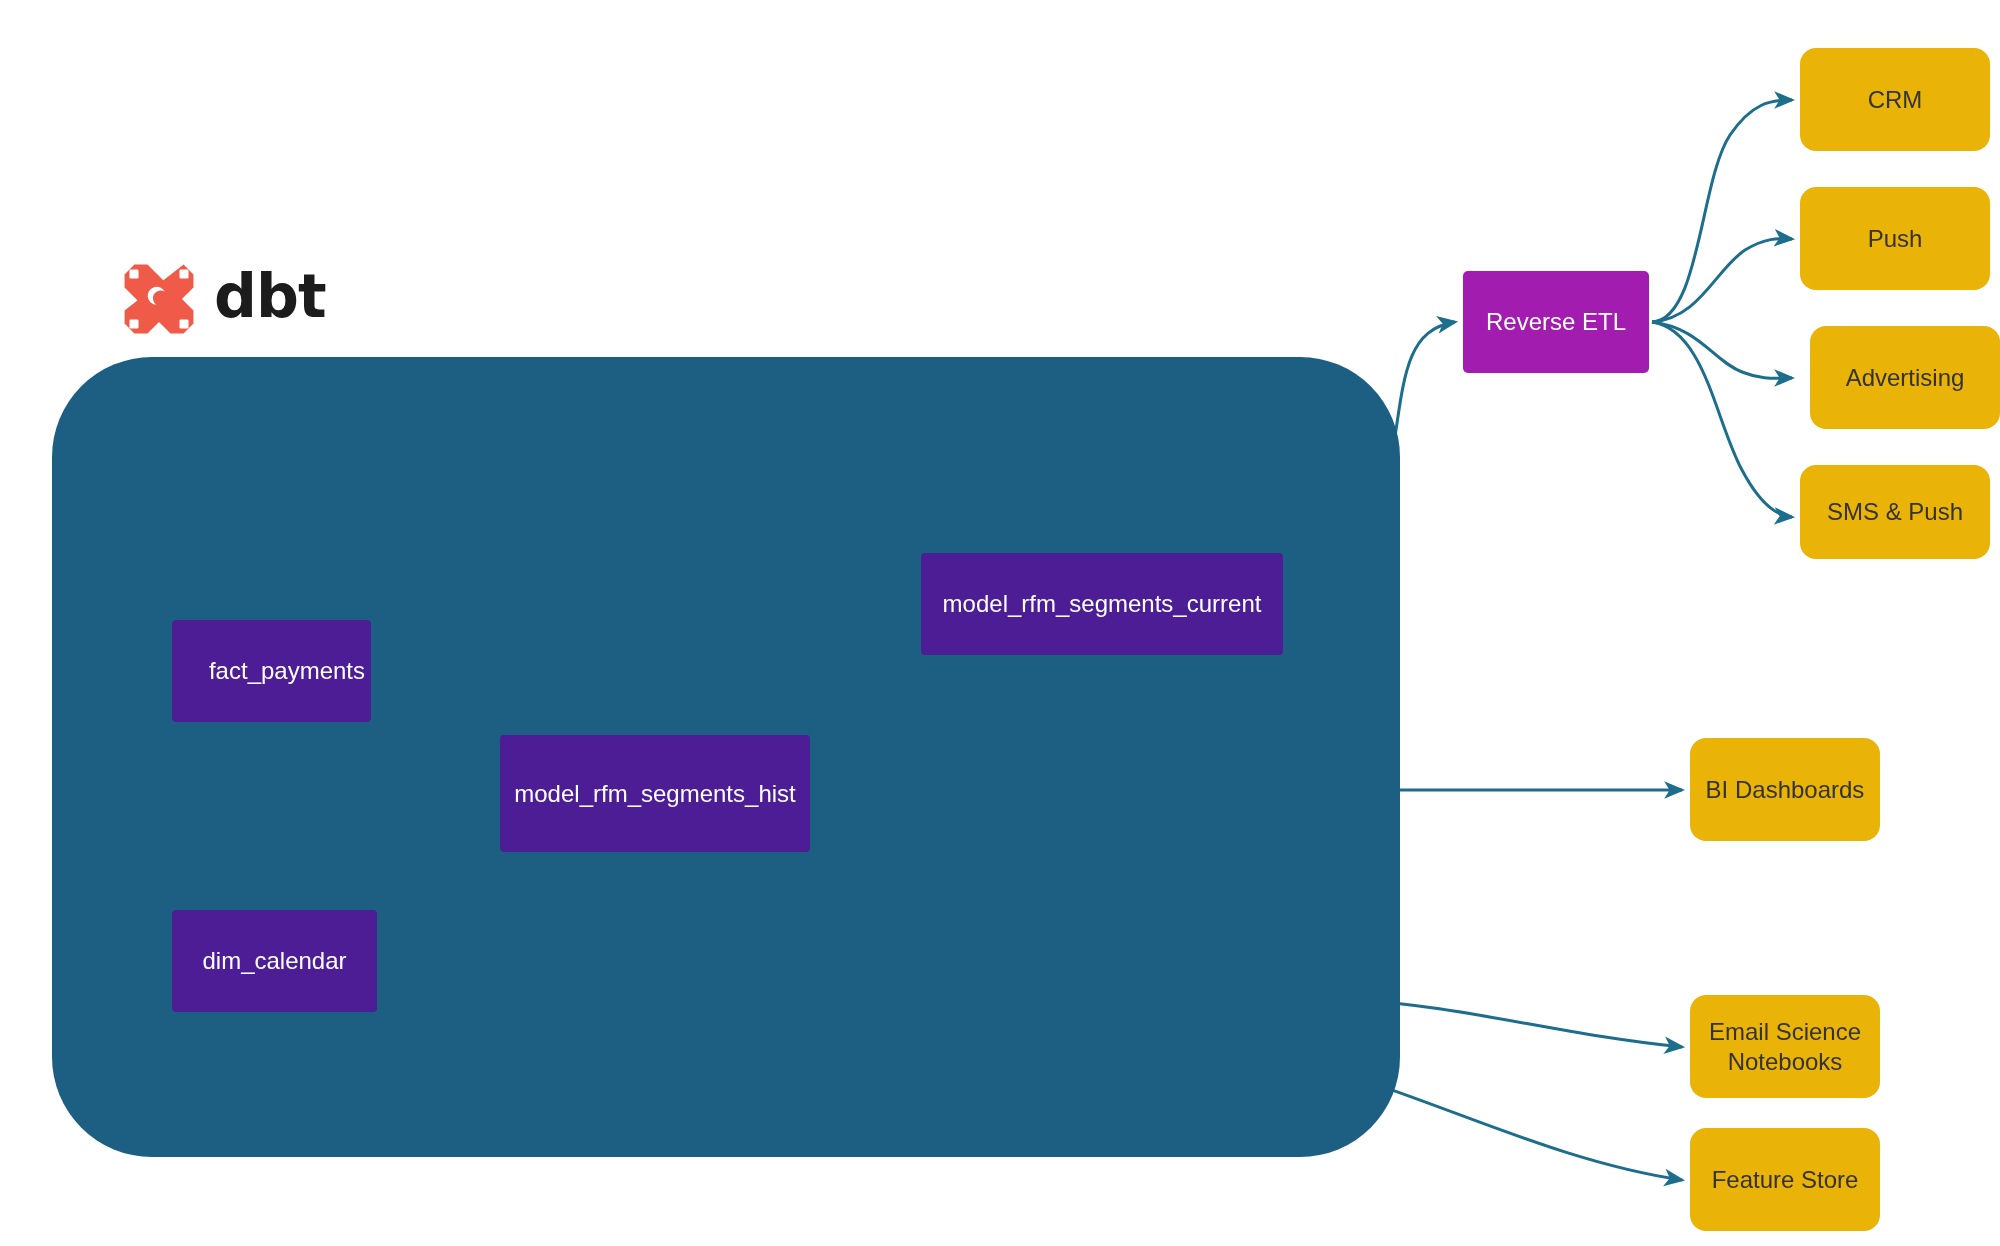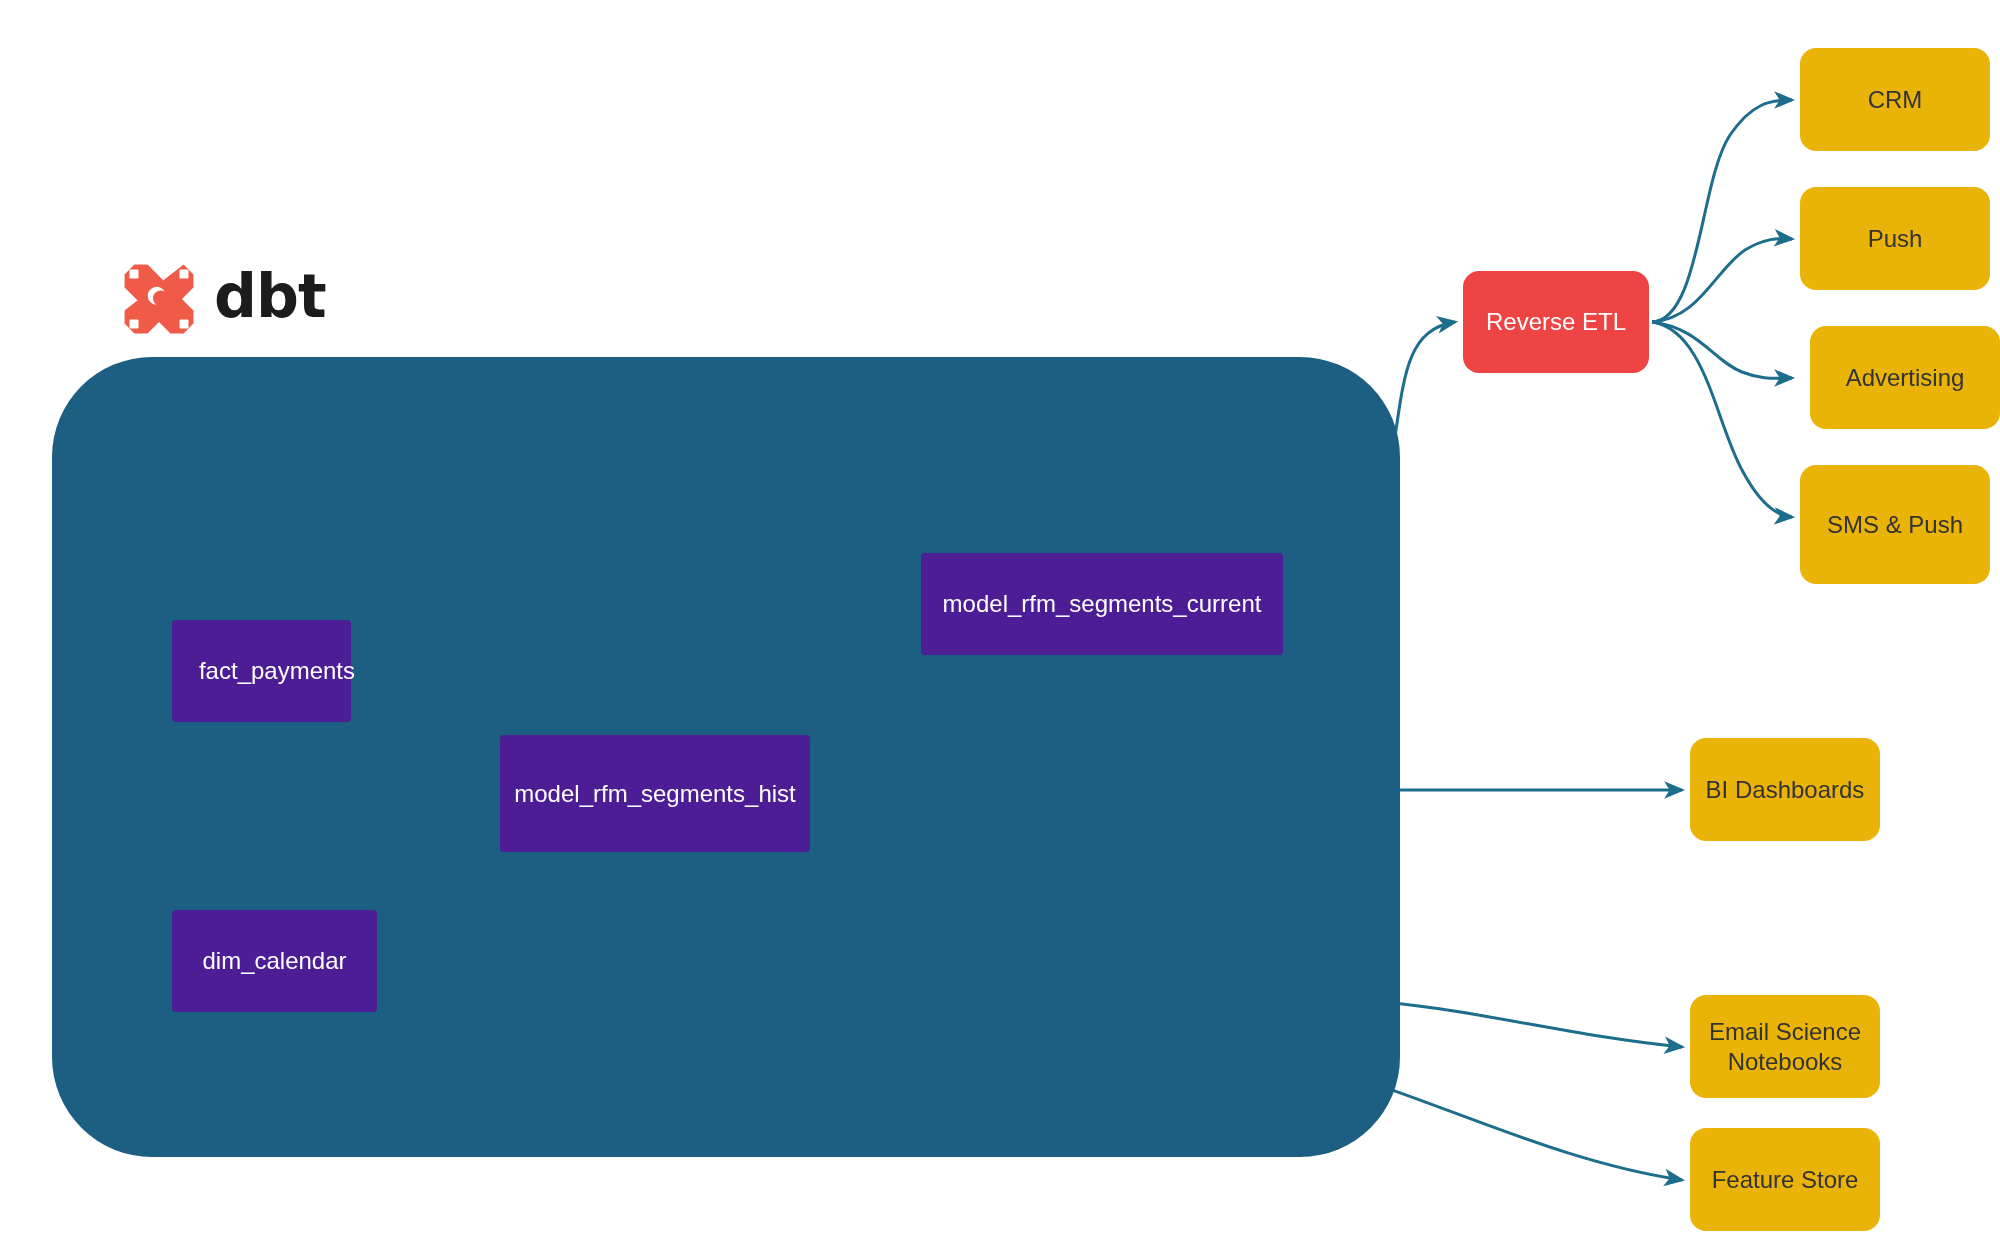--- a/index.html
+++ b/index.html
@@ -67,44 +67,44 @@
     text-align: center;
     border-radius: 14px;
   }
   .node-model {
     background: #4c1d95;
     color: #ffffff;
     font-size: 24px;
     border-radius: 4px;
   }
   .node-green {
-    background: #ef4444;
+    background: #a21caf;
     color: #ffffff;
     font-size: 24px;
-    border-radius: 16px;
+    border-radius: 5px;
   }
   .node-gray {
     background: #eab308;
     color: #333333;
     font-size: 24px;
     border-radius: 16px;
     line-height: 1.25;
   }
 
   
-  #node-fact-payments        { left: 172px;  top: 620px;  width: 179px; height: 102px; padding-left: 31px; }
+  #node-fact-payments        { left: 172px;  top: 620px;  width: 199px; height: 102px; padding-left: 31px; }
   #node-dim-calendar         { left: 172px;  top: 863px;  width: 205px; height: 102px; margin-top: 47px; }
   #node-rfm-hist             { left: 500px;  top: 735px;  width: 310px; height: 117px; }
   #node-rfm-current          { left: 921px;  top: 553px;  width: 362px; height: 102px; }
   #node-reverse-etl          { left: 1463px; top: 271px;  width: 186px; height: 102px; }
 
   #node-crm                  { left: 1800px; top: 48px;   width: 190px; height: 103px; }
   #node-email                { left: 1800px; top: 187px;  width: 190px; height: 103px; }
   #node-advertising          { left: 1800px; top: 326px;  width: 190px; height: 103px; margin-left: 10px; }
-  #node-sms-push             { left: 1800px; top: 465px;  width: 190px; height: 119px; }
+  #node-sms-push             { left: 1800px; top: 465px;  width: 190px; height: 94px; }
   #node-bi-dashboards        { left: 1690px; top: 738px;  width: 190px; height: 103px; }
   #node-ds-notebooks         { left: 1690px; top: 995px;  width: 190px; height: 103px; }
   #node-feature-store        { left: 1690px; top: 1128px; width: 190px; height: 103px; }
 </style>
 </head>
 <body>
 
 <div id="canvas">
 
   <svg id="edge-layer" viewBox="0 0 2000 1246" xmlns="http://www.w3.org/2000/svg">

